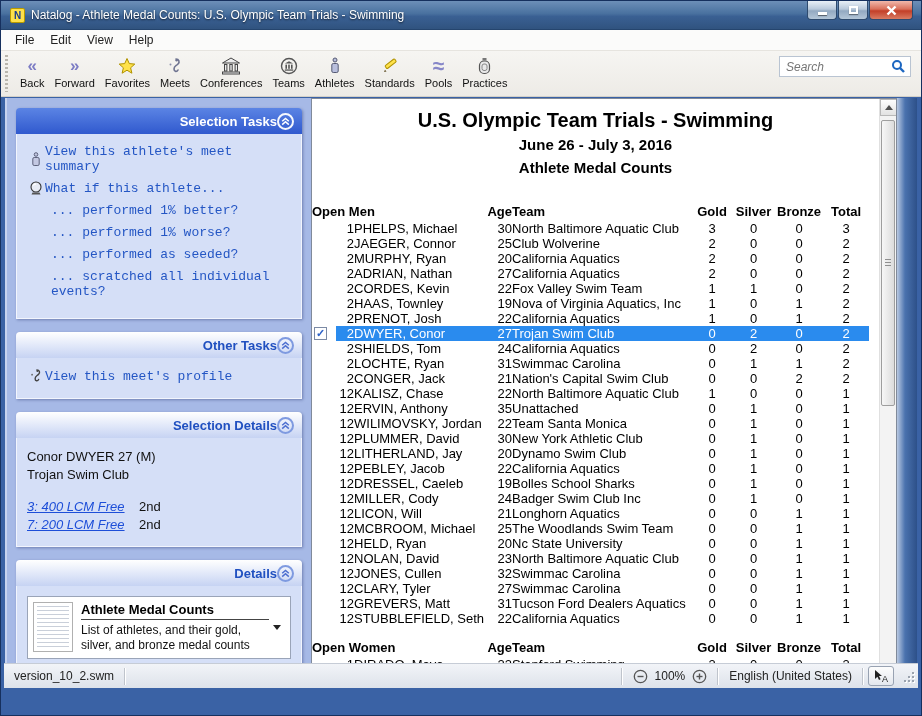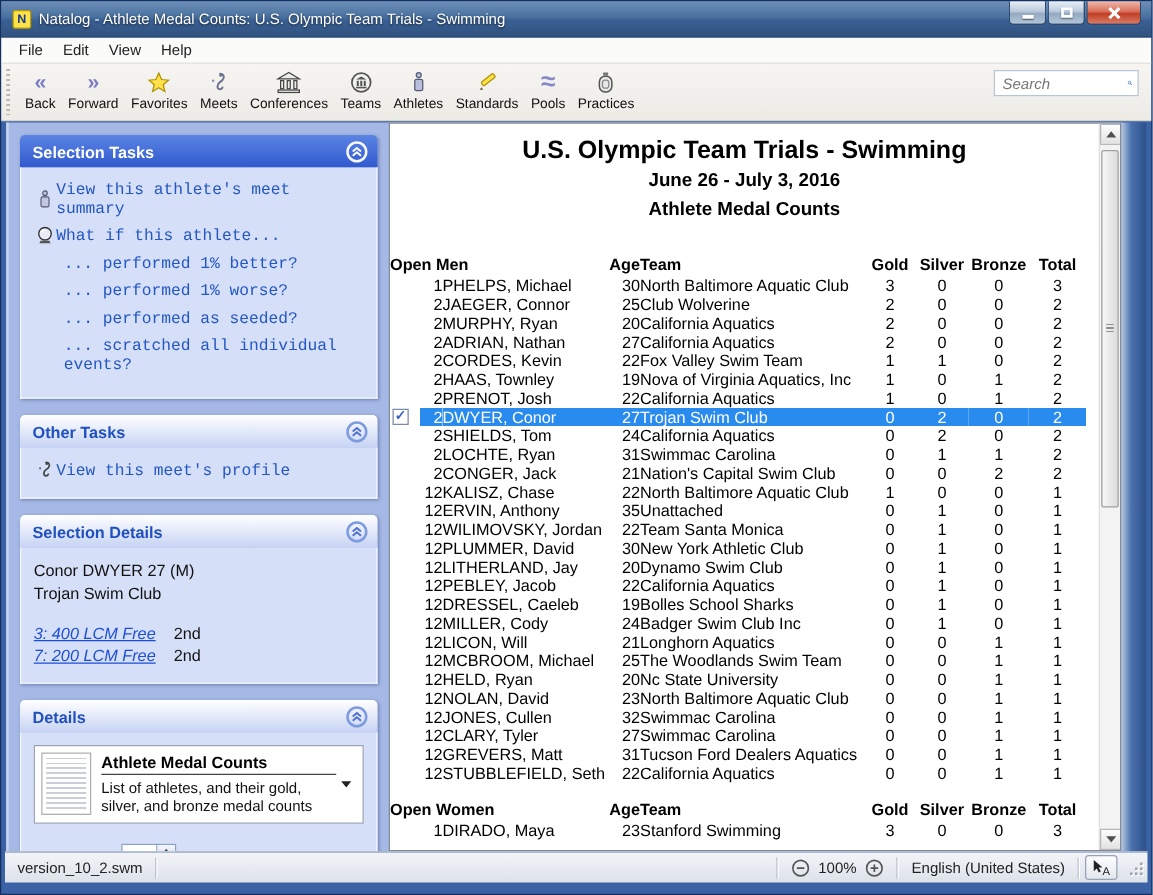--- a/index.html
+++ b/index.html
@@ -43,36 +43,36 @@
   .toolbar { height: 46px; background: linear-gradient(#f6f5f2, #edebe6); position: relative; border-bottom: 1px solid #d4d1c8; }
   .gripper { position: absolute; left: 4px; top: 4px; bottom: 4px; width: 3px;
     background-image: repeating-linear-gradient(#b9b6ad 0 2px, transparent 2px 4px); }
   .tb-buttons { display: flex; align-items: flex-start; padding: 3px 0 0 14px; }
   .tb-btn { display: flex; flex-direction: column; align-items: center; padding: 1px 5px; border-radius: 3px; }
   .tb-icon { height: 21px; display: flex; align-items: center; justify-content: center; }
   .tb-label { font-size: 11px; color: #111; white-space: nowrap; margin-top: 1px; }
   .chev { font-size: 17px; line-height: 17px; color: #7c7cc4; font-weight: bold; }
   .waves { font-size: 21px; line-height: 18px; color: #8787c8; font-weight: bold; }
   .searchbox {
-    position: absolute; top: 5px; right: 10px; width: 116px; height: 21px;
+    position: absolute; top: 5px; right: 10px; width: 132px; height: 21px;
     border: 1px solid #b9c4d2; background: #fff; display: flex; align-items: center; padding: 0 4px 0 6px;
   }
   .searchbox input { border: none; outline: none; flex: 1; font-family: "Liberation Sans", sans-serif;
     font-size: 12px; font-style: italic; color: #5a6675; width: 100px; background: transparent; }
 
   
   .main { position: absolute; top: 97px; left: 4px; right: 4px; bottom: 34px; display: flex; }
   .rightband { flex: 1; background: linear-gradient(to right, #b9c9e2, #4a72ae 40%, #2d5089); }
 
   
   .sidebar { width: 306px; background: #a6b9e6; padding: 10px 9px; overflow: hidden; flex: 0 0 auto;
     border-left: 2px solid #c7d3ef; }
   .panel { margin-bottom: 13px; box-shadow: 1px 1px 3px rgba(10,20,80,.35); border-radius: 4px 4px 0 0; }
   .panel-header {
-    height: 26px; border-radius: 4px 4px 0 0; display: flex; align-items: center; justify-content: space-between;
+    height: 26px; border-radius: 4px 4px 0 0; display: flex; align-items: center; justify-content: flex-end;
     padding: 0 8px 0 10px; font-size: 13px; font-weight: bold;
   }
   .panel-header.blue { background: linear-gradient(#5b84e4, #3059ce); color: #fff; }
   .panel-header.light { background: linear-gradient(#ffffff, #c6d3f3); color: #2050c0; }
   .chevbtn { width: 17px; height: 17px; border-radius: 50%; border: 2px solid rgba(255,255,255,.95);
     display: flex; align-items: center; justify-content: center; background: transparent; }
   .panel-header.light .chevbtn { border-color: #7e9ae0; }
   .panel-body { background: #d5dff7; border: 1px solid #f2f5fd; border-top: none; padding: 10px 10px 12px 10px; }
   .task { display: flex; align-items: center; margin-bottom: 7px; }
   .task .ticon { width: 18px; flex: 0 0 auto; display: flex; justify-content: center; }
@@ -134,21 +134,21 @@
     border: 1px solid #b8b8b8; display: flex; align-items: center; justify-content: center; }
   .sb-up { top: 0; } .sb-down { bottom: 0; }
   .tri-up { width: 0; height: 0; border-left: 4px solid transparent; border-right: 4px solid transparent; border-bottom: 5px solid #505050; }
   .tri-dn { width: 0; height: 0; border-left: 4px solid transparent; border-right: 4px solid transparent; border-top: 5px solid #505050; }
   .sb-thumb { position: absolute; left: 1px; width: 14px; top: 21px; height: 286px; border: 1px solid #9e9e9e; border-radius: 2px;
     background: linear-gradient(to right, #f7f7f7, #dcdcdc); }
   .sb-grip { position: absolute; left: 3px; right: 3px; top: 50%; margin-top: -4px;
     height: 8px; background-image: repeating-linear-gradient(#8f8f8f 0 1px, transparent 1px 3px); }
 
   
-  .statusbar { position: absolute; left: 3px; right: 3px; bottom: 9px; height: 25px;
+  .statusbar { position: absolute; left: 3px; right: 3px; bottom: 27px; height: 25px;
     background: linear-gradient(#f2f4f8, #dde2ea); border-top: 1px solid #c6ccd6;
     display: flex; align-items: center; font-size: 12px; color: #222; }
   .sb-file { padding: 0 10px; min-width: 110px; }
   .sep { width: 2px; height: 17px; border-left: 1px solid #bfc4cc; border-right: 1px solid #ffffff; }
   .sb-fill { flex: 1; }
   .zoomgrp { display: flex; align-items: center; padding: 0 10px; }
   .zoom-txt { margin: 0 7px; }
   .sb-lang { padding: 0 10px; }
   .langbtn { width: 26px; height: 20px; margin: 0 6px 0 4px; border: 1px solid #98a2b2; border-radius: 3px;
     background: linear-gradient(#fdfdfd, #e3e7ee); display: flex; align-items: center; justify-content: center; }

